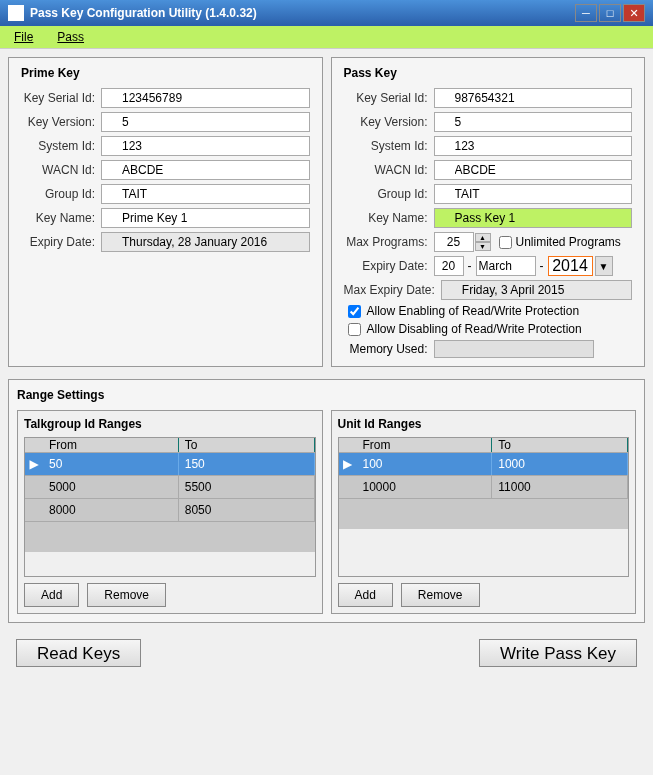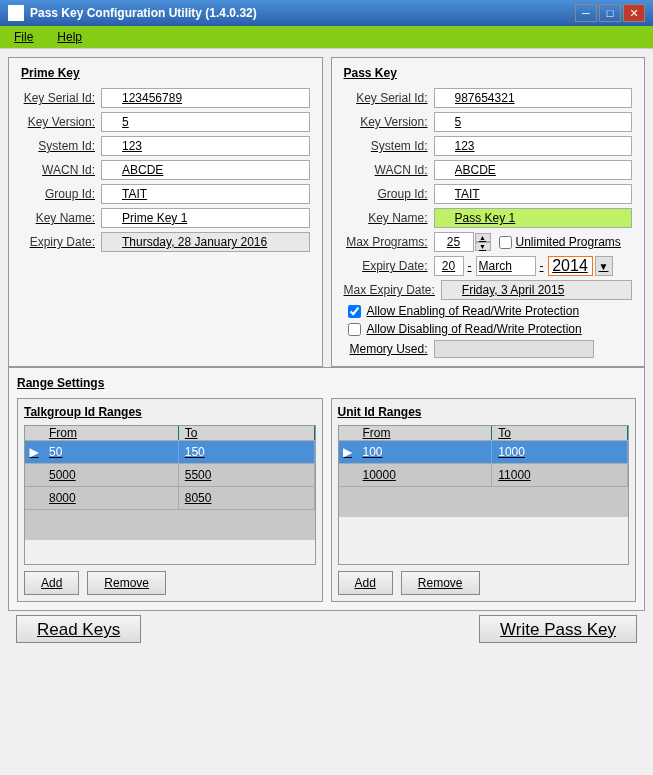--- a/index.html
+++ b/index.html
@@ -46,37 +46,36 @@
       cursor: pointer;
       display: flex;
       align-items: center;
       justify-content: center;
       font-size: 11px;
       color: white;
       background: transparent;
     }
     .tb-btn.close { background: #c0392b; }
     .menu-bar {
-      background: #84cc16;
+      background: #bef264;
       padding: 2px 8px;
       display: flex;
       gap: 12px;
       border-bottom: 1px solid #ccc;
     }
     .menu-item {
       padding: 2px 6px;
       cursor: pointer;
       text-decoration: underline;
     }
     .main-content {
       padding: 8px;
       display: flex;
       flex-direction: column;
-      gap: 0;
-      text-decoration: underline;
+      gap: 12px;
     }
     .top-panels {
       display: flex;
       gap: 8px;
     }
     .panel {
       border: 1px solid #999;
       padding: 8px 12px;
       background: #f5f5f5;
       flex: 1;
@@ -305,21 +304,21 @@
   <span class="title-bar-text">Pass Key Configuration Utility (1.4.0.32)</span>
   <div class="title-bar-buttons">
     <div class="tb-btn">─</div>
     <div class="tb-btn">□</div>
     <div class="tb-btn close">✕</div>
   </div>
 </div>
 
 <div class="menu-bar">
   <span class="menu-item">File</span>
-  <span class="menu-item">Help</span>
+  <span class="menu-item">Pass</span>
 </div>
 
 <div class="main-content">
 
   <div class="top-panels">
 
     <div class="panel">
       <div class="panel-title">Prime Key</div>
 
       <div class="field-row">

